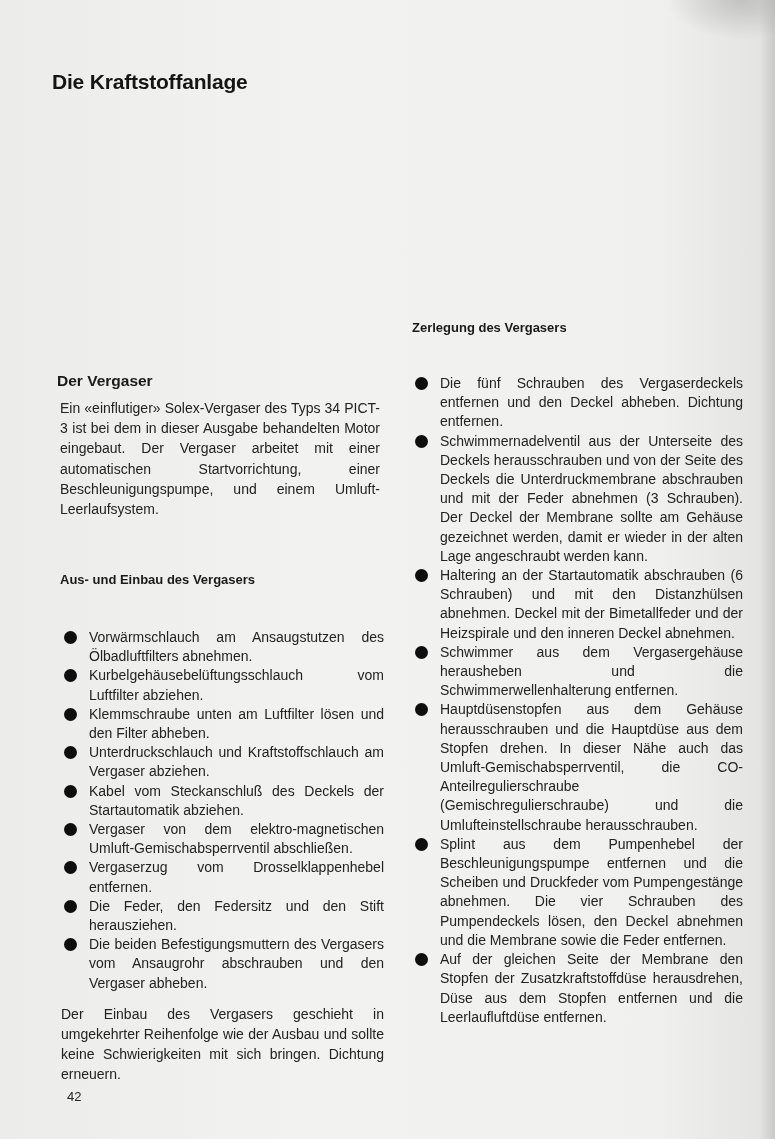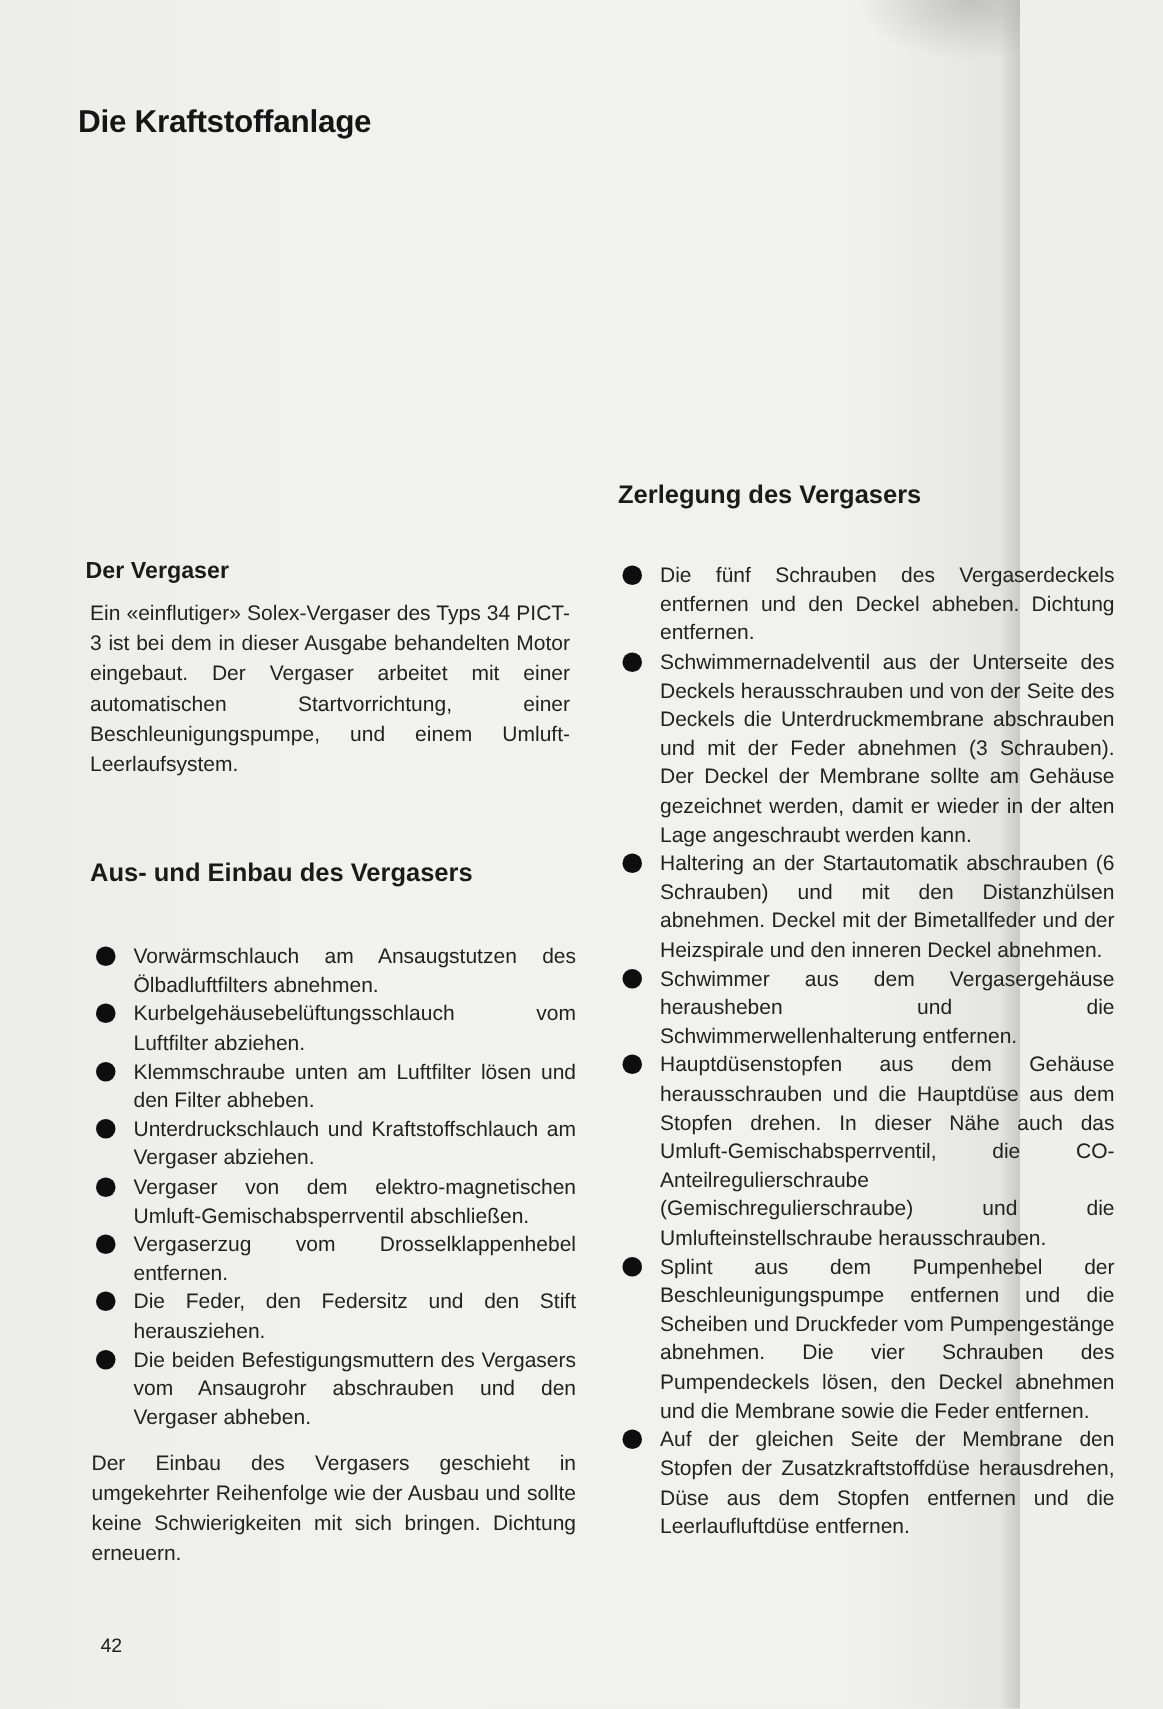--- a/index.html
+++ b/index.html
@@ -4,37 +4,37 @@
 <style>
   html, body { margin: 0; padding: 0; }
   body {
     width: 775px; height: 1139px; overflow: hidden;
     background: #eeeeec;
     font-family: "Liberation Sans", sans-serif;
     color: #1c1c1c;
     position: relative;
   }
   .page {
-    position: absolute; left: 0; top: 0; width: 680px; height: 1139px;
+    position: absolute; left: 0; top: 0; width: 775px; height: 1139px;
     background: linear-gradient(90deg, #ececea 0%, #f2f2f0 40%, #f0f0ee 85%, #e4e4e2 98%, #c9c9c7 100%);
   }
   .page::before {
     content: ""; position: absolute; right: 0; top: 0; width: 110px; height: 40px;
     background: radial-gradient(ellipse at 70% 0%, rgba(150,150,150,0.45), rgba(200,200,200,0) 70%);
   }
   .title {
     position: absolute; left: 52px; top: 70px;
     font-size: 21px; font-weight: bold; letter-spacing: -0.2px;
     color: #151515;
   }
   .h2 {
     position: absolute; font-weight: bold; color: #1a1a1a;
   }
   .h2.big { font-size: 15.5px; margin-top: 48px; }
-  .h2.small { font-size: 17px; }
+  .h2.small { font-size: 13px; }
   .col {
     position: absolute; font-size: 14px; line-height: 19.2px;
     text-align: justify; color: #222;
   }
   .col p { margin: 0; }
   .list { margin: 0; padding: 0; list-style: none; }
   .list li {
     position: relative; padding-left: 25px; text-align: justify;
   }
   .list li .bullet {
@@ -59,20 +59,21 @@
   </div>
 
   <div class="h2 small" style="left:60px; top:572px;">Aus- und Einbau des Vergasers</div>
 
   <div class="col" style="left:64px; top:628px; width:320px;">
     <ul class="list">
       <li><span class="bullet"></span><span>Vorwärmschlauch am Ansaugstutzen des Ölbadluftfilters abnehmen.</span></li>
       <li><span class="bullet"></span><span>Kurbelgehäusebelüftungsschlauch vom Luftfilter abziehen.</span></li>
       <li><span class="bullet"></span><span>Klemmschraube unten am Luftfilter lösen und den Filter abheben.</span></li>
       <li><span class="bullet"></span><span>Unterdruckschlauch und Kraftstoffschlauch am Vergaser abziehen.</span></li>
+      <li><span class="bullet"></span><span>Kabel vom Steckanschluß des Deckels der Startautomatik abziehen.</span></li>
       <li><span class="bullet"></span><span>Vergaser von dem elektro-magnetischen Umluft-Gemischabsperrventil abschließen.</span></li>
       <li><span class="bullet"></span><span>Vergaserzug vom Drosselklappenhebel entfernen.</span></li>
       <li><span class="bullet"></span><span>Die Feder, den Federsitz und den Stift herausziehen.</span></li>
       <li><span class="bullet"></span><span>Die beiden Befestigungsmuttern des Vergasers vom Ansaugrohr abschrauben und den Vergaser abheben.</span></li>
     </ul>
     <p style="margin-left:-3px; margin-top:11px; line-height:20px;">Der Einbau des Vergasers geschieht in umgekehrter Reihenfolge wie der Ausbau und sollte keine Schwierigkeiten mit sich bringen. Dichtung erneuern.</p>
   </div>
 
   <div class="pagenum">42</div>
 

